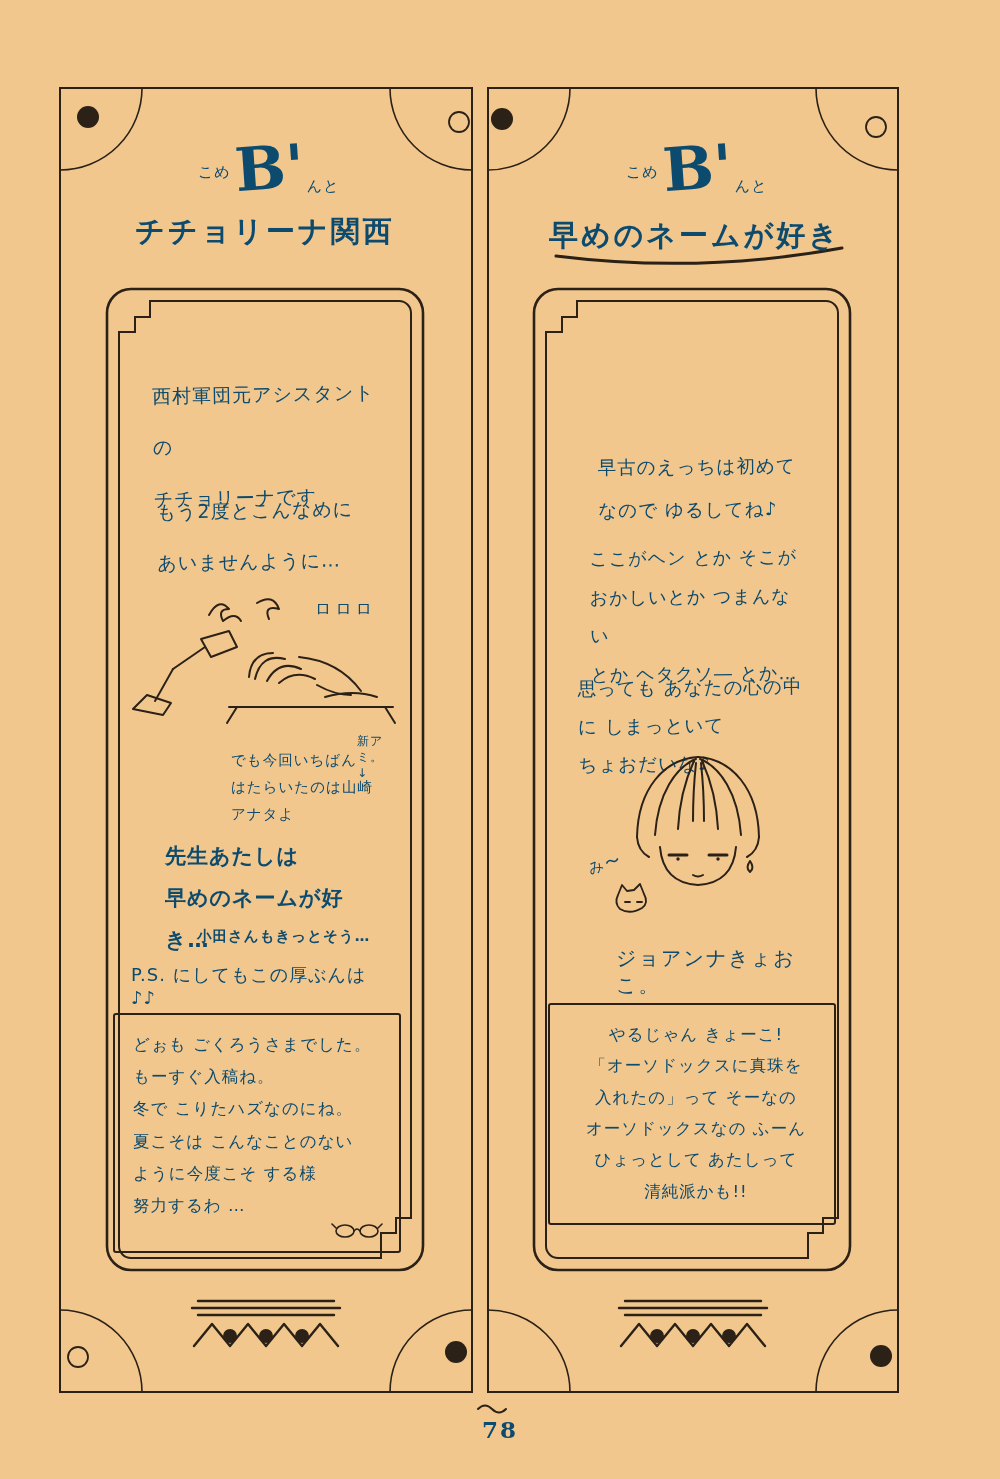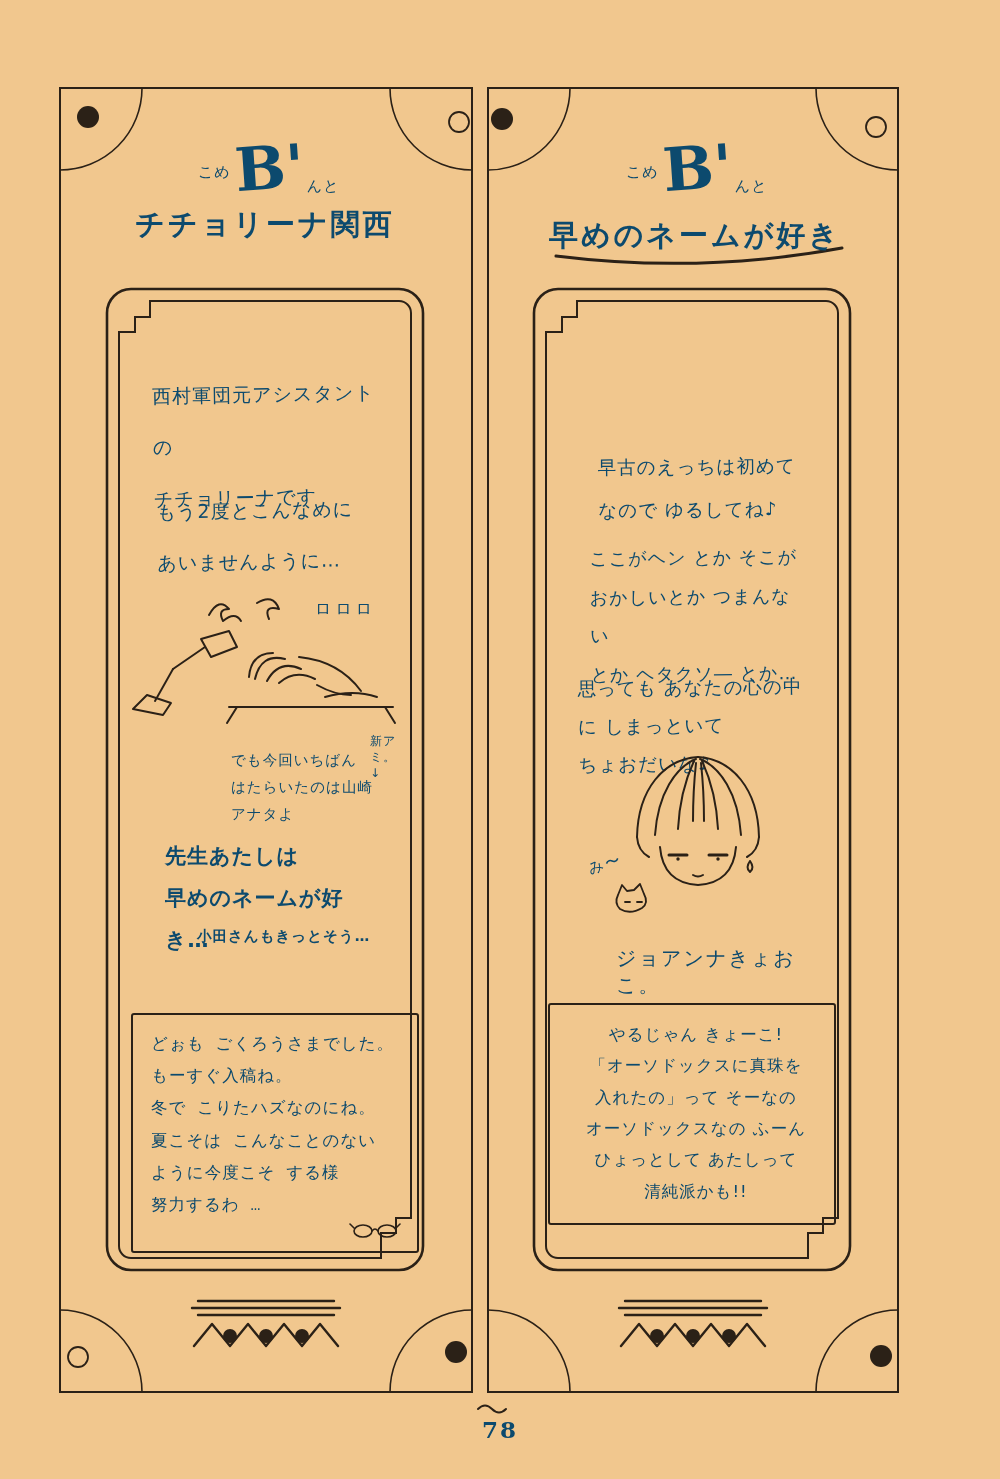--- a/index.html
+++ b/index.html
@@ -104,21 +104,21 @@
   </svg>
 
   <div>
 
     <div class="logo" style="left:198px; top:138px;">
       <span class="ruby rl">こめ</span>
       <span class="logo-b">B'</span>
       <span class="ruby rr">んと</span>
     </div>
 
-    <div class="title" style="left:120px; top:205px; width:290px;">チチョリーナ関西</div>
+    <div class="title" style="left:120px; top:212px; width:290px;">チチョリーナ関西</div>
 
     <section class="panel" style="left:105px; top:287px;">
       <svg class="pborder" width="320" height="985" viewBox="0 0 320 985">
         <rect x="2" y="2" width="316" height="981" rx="24" fill="none" stroke="#2b2117" stroke-width="2.6"></rect>
         <path d="M45,14 H294 A12,12 0 0 1 306,26 V931 H291 V946 H276 V971 H26 A12,12 0 0 1 14,959 V45 H30 V30 H45 V14 Z" fill="none" stroke="#2b2117" stroke-width="2"></path>
       </svg>
 
       <div class="hw abs" style="left:48px; top:82px; font-size:19px; line-height:2.7; transform:rotate(-1deg);">西村軍団元アシスタントの
  チチョリーナです</div>
 
@@ -143,29 +143,30 @@
           <path d="M116,122 l-10,16"></path>
           <path d="M264,122 l10,16"></path>
           <path d="M204,112 q28,-8 52,0"></path>
         </g>
       </svg>
       <div class="abs" style="left:210px; top:312px; font-size:16px; letter-spacing:4px;">ロロロ</div>
 
       <div class="hw abs small-note" style="left:126px; top:460px;">でも今回いちばん
 はたらいたのは山崎
 アナタよ</div>
-      <div class="hw abs annot" style="left:252px; top:446px;margin-left:13px;">新アミ。
+      <div class="hw abs annot" style="left:252px; top:446px;">新アミ。
 ↓</div>
 
       <div class="hw abs" style="left:60px; top:548px; font-size:21px; font-weight:bold; line-height:2.0;">先生あたしは
 早めのネームが好き…</div>
       <div class="hw abs" style="left:92px; top:640px; font-size:14.5px;font-weight:bold;">小田さんもきっとそう…</div>
 
-
-      <div class="combox" style="left:26px; top:726px; width:288px; height:240px;font-family:Liberation Mono, monospace;">
+      <div class="hw abs" style="left:26px; top:676px; font-size:18px;">P.S. にしてもこの厚ぶんは ♪♪</div>
+
+      <div class="combox" style="left:8px; top:726px; width:288px; height:240px;">
         <div class="hw" style="font-size:16.5px; line-height:1.95;">どぉも ごくろうさまでした。
 もーすぐ入稿ね。
 冬で こりたハズなのにね。
 夏こそは こんなことのない
 ように今度こそ する様
 努力するわ …</div>
         <svg style="position:absolute; right:16px; bottom:10px;" width="52" height="20" viewBox="0 0 52 20">
           <g fill="none" stroke="#2b2117" stroke-width="1.6" stroke-linecap="round">
             <ellipse cx="14" cy="10" rx="9" ry="6"></ellipse>
             <ellipse cx="38" cy="10" rx="9" ry="6"></ellipse>

